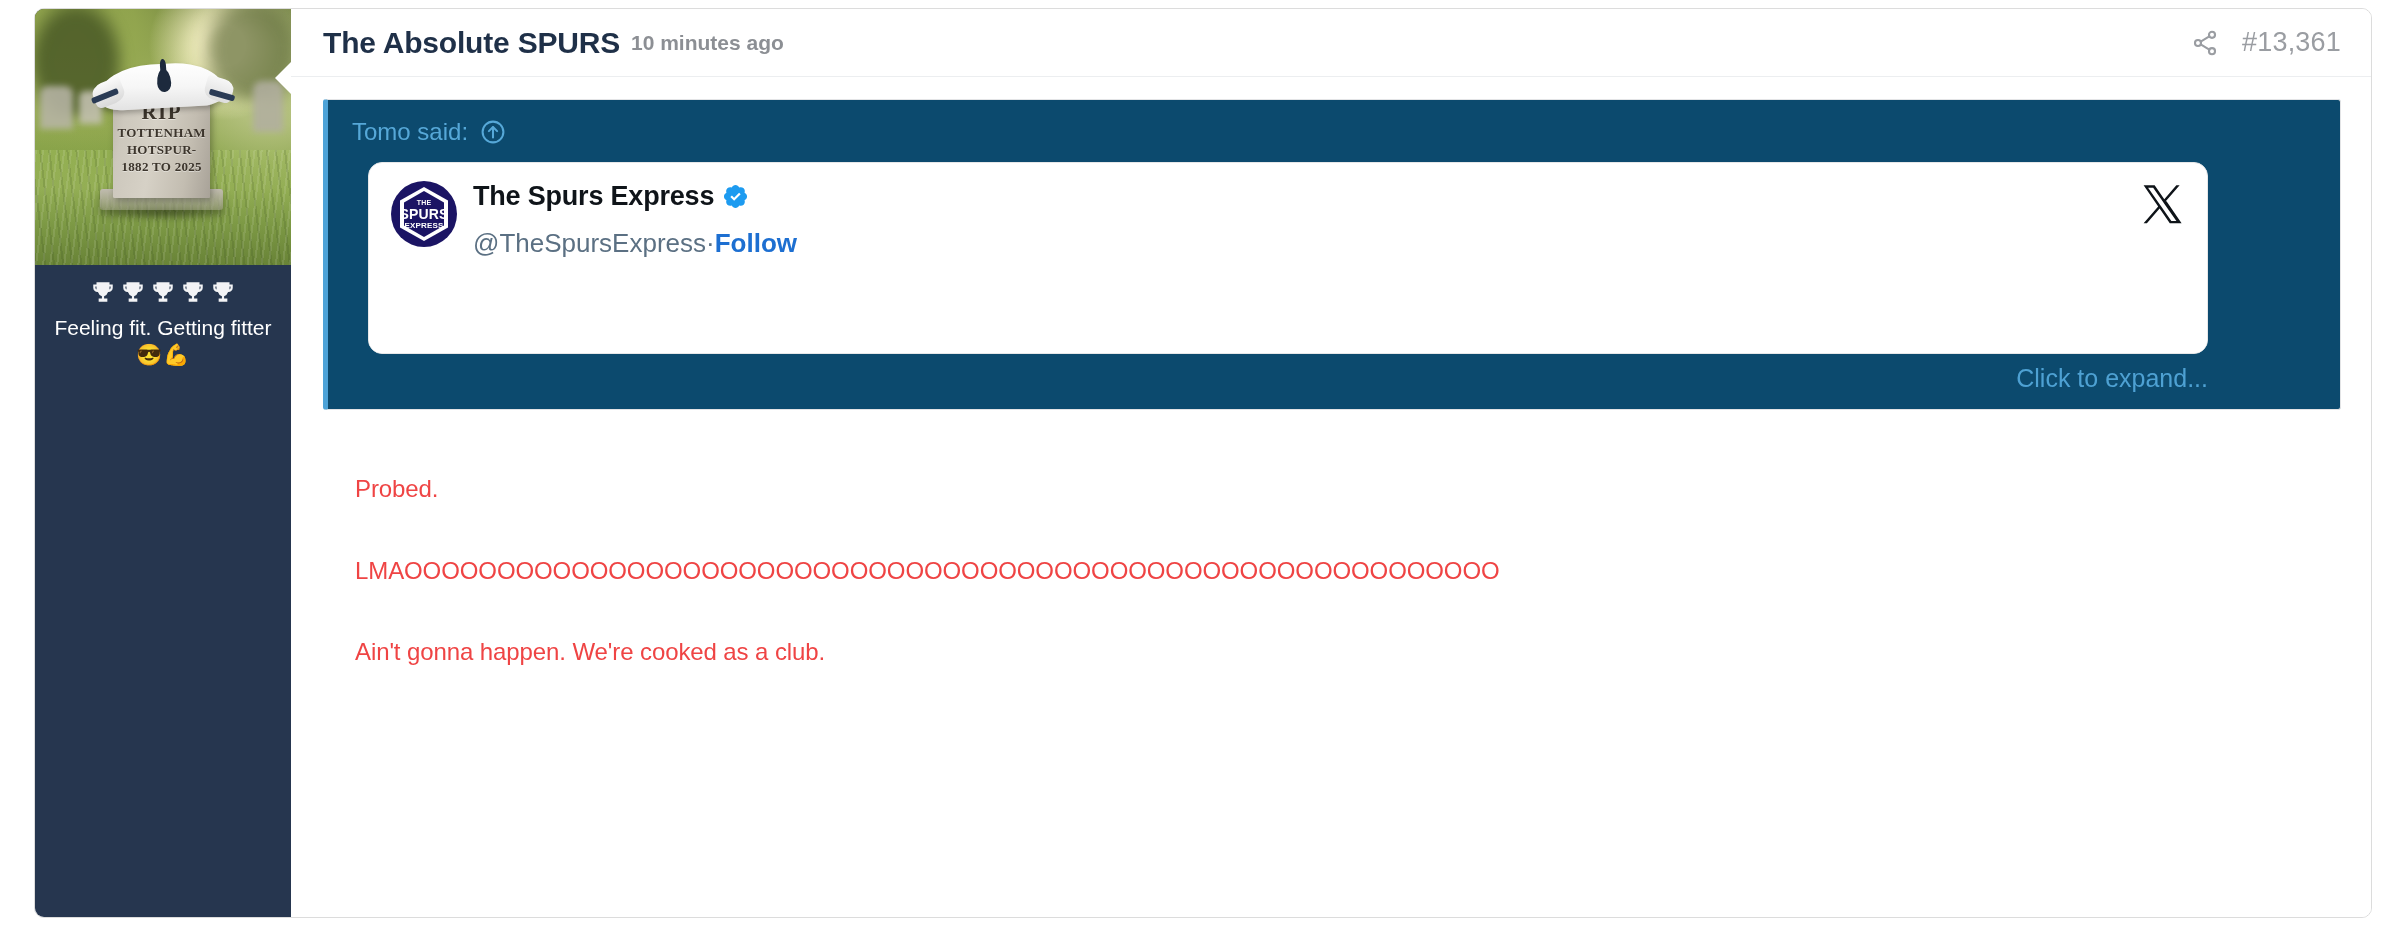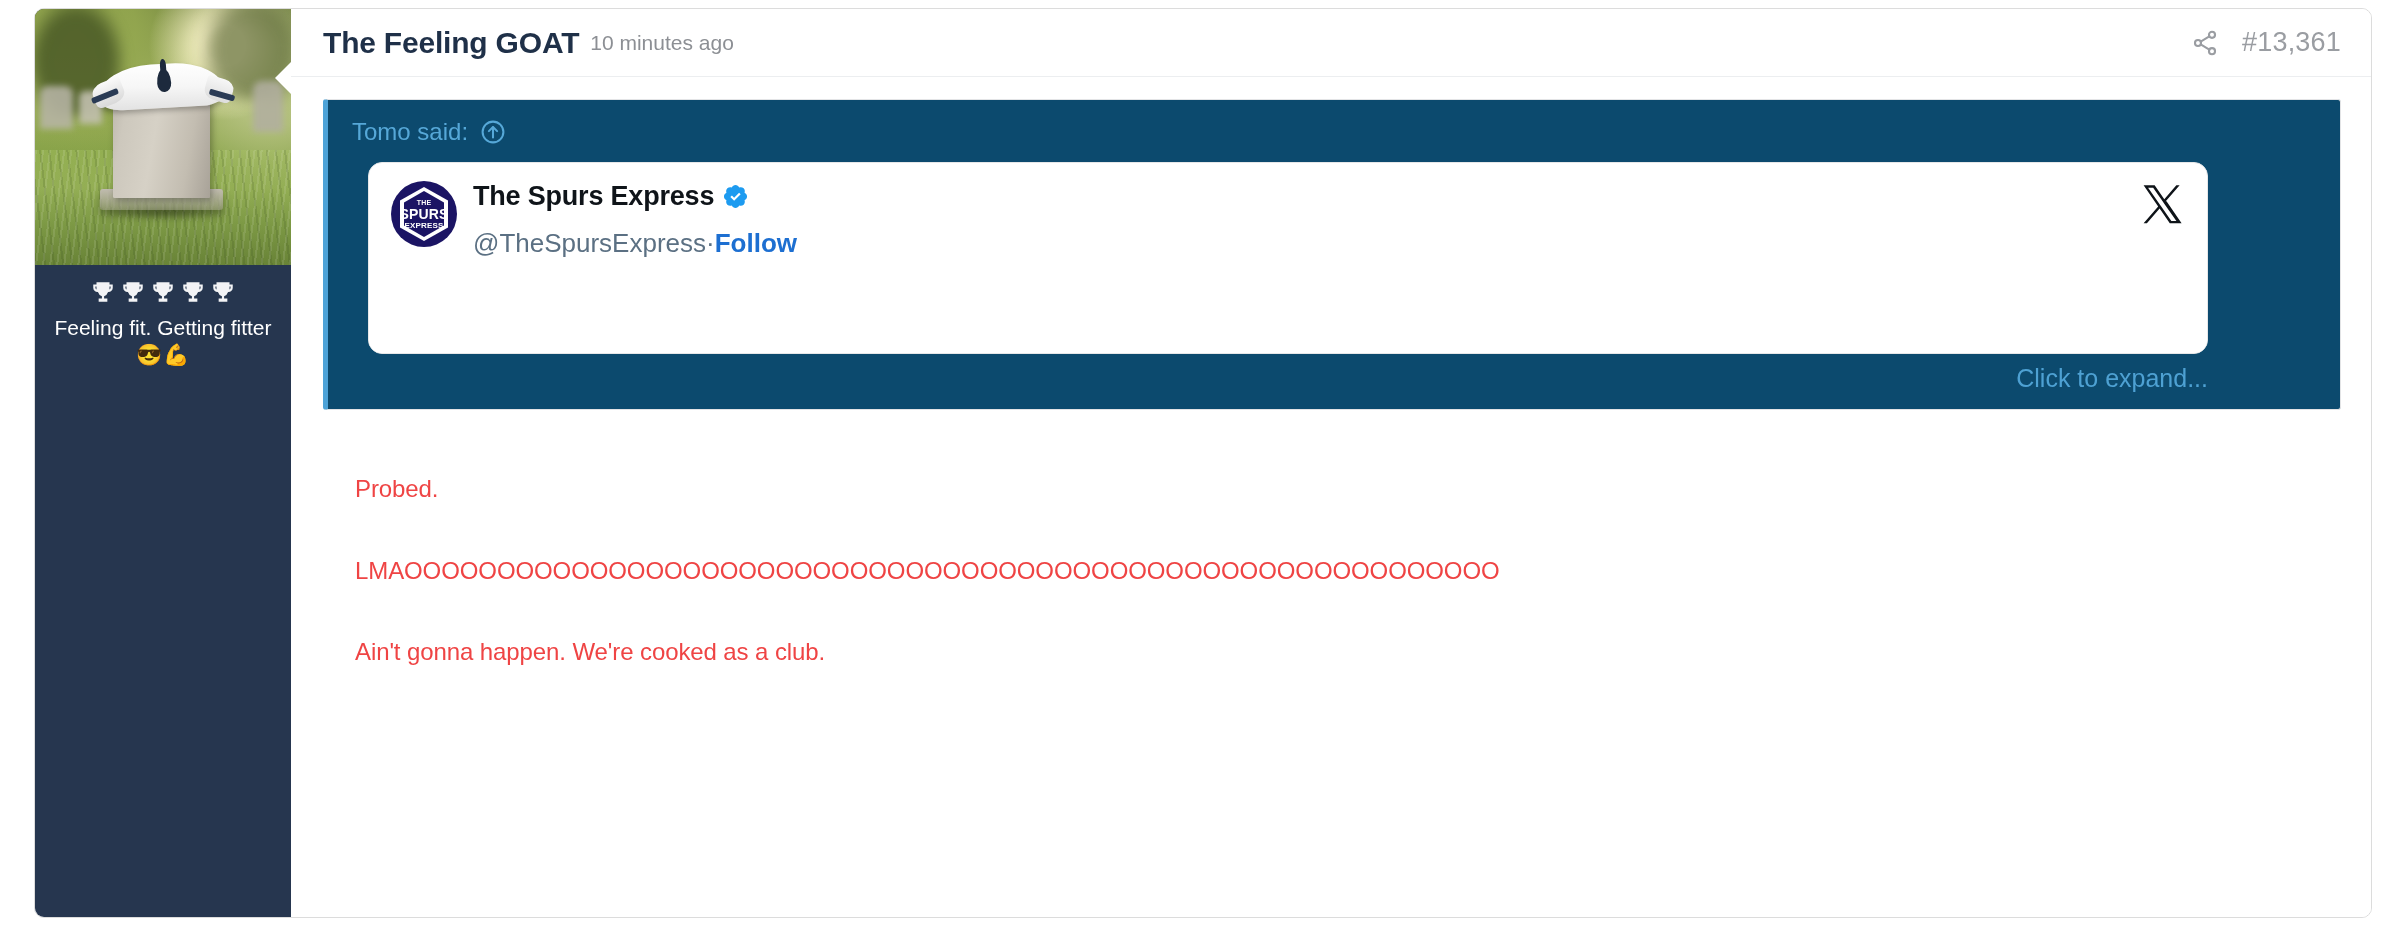--- a/index.html
+++ b/index.html
@@ -186,20 +186,21 @@
   #post-author {
     color: #1f3048;
     font-size: 30px;
     font-weight: 700;
     letter-spacing: -0.2px;
   }
   #post-time {
     color: #8c8f94;
     font-size: 21px;
     margin-left: 11px;
+    font-weight: bold;
   }
   #header-spacer { flex: 1 1 auto; }
   #share-button {
     display:flex; align-items:center; justify-content:center;
     width: 30px; height: 30px;
     color:#9a9da2;
   }
   #post-number {
     color: #9a9da2;
     font-size: 27px;
@@ -329,20 +330,26 @@
       <div class="av-sky"></div>
       <div class="av-treeL"></div>
       <div class="av-treeR"></div>
       <div class="av-farstoneA"></div>
       <div class="av-farstoneB"></div>
       <div class="av-farstoneC"></div>
       <div class="av-grassblur"></div>
       <div class="av-shadow"></div>
       <div class="av-base"></div>
       <div class="av-stone"></div>
+      <div class="av-text">
+        <div class="av-rip">RIP</div>
+        <div class="av-line">TOTTENHAM</div>
+        <div class="av-line">HOTSPUR-</div>
+        <div class="av-line">1882 TO 2025</div>
+      </div>
       <div class="av-shirt"></div>
       <div class="av-shirt-sleeveL"></div>
       <div class="av-shirt-cuffL"></div>
       <div class="av-shirt-sleeveR"></div>
       <div class="av-shirt-cuffR"></div>
       <div class="av-crest"></div>
       <div id="avatar-caret"></div>
     </div>
 
     <div id="trophy-row">
@@ -362,21 +369,21 @@
         <path fill="#f2f3f5" d="M6 3h12v2h3v3a4 4 0 0 1-4 4h-.3A6 6 0 0 1 13 15.9V18h3v3H8v-3h3v-2.1A6 6 0 0 1 7.3 12H7a4 4 0 0 1-4-4V5h3V3zm0 4H5v1a2 2 0 0 0 1 1.7V7zm12 0v2.7A2 2 0 0 0 19 8V7h-1z"></path>
       </svg>
     </div>
 
     <div id="user-title" class="emoji">Feeling fit. Getting fitter 😎💪</div>
   </div>
 
   <div id="post-main">
 
     <div id="post-header">
-      <span id="post-author">The Feeling GOAT</span>
+      <span id="post-author">The Absolute SPURS</span>
       <span id="post-time">10 minutes ago</span>
       <span id="header-spacer"></span>
       <span id="share-button">
         <svg width="28" height="28" viewBox="0 0 24 24" fill="none" stroke="currentColor" stroke-width="1.8" stroke-linecap="round" stroke-linejoin="round" aria-hidden="true">
           <circle cx="18" cy="5" r="2.6"></circle>
           <circle cx="6" cy="12" r="2.6"></circle>
           <circle cx="18" cy="19" r="2.6"></circle>
           <line x1="8.3" y1="10.8" x2="15.7" y2="6.3"></line>
           <line x1="8.3" y1="13.2" x2="15.7" y2="17.7"></line>
         </svg>

